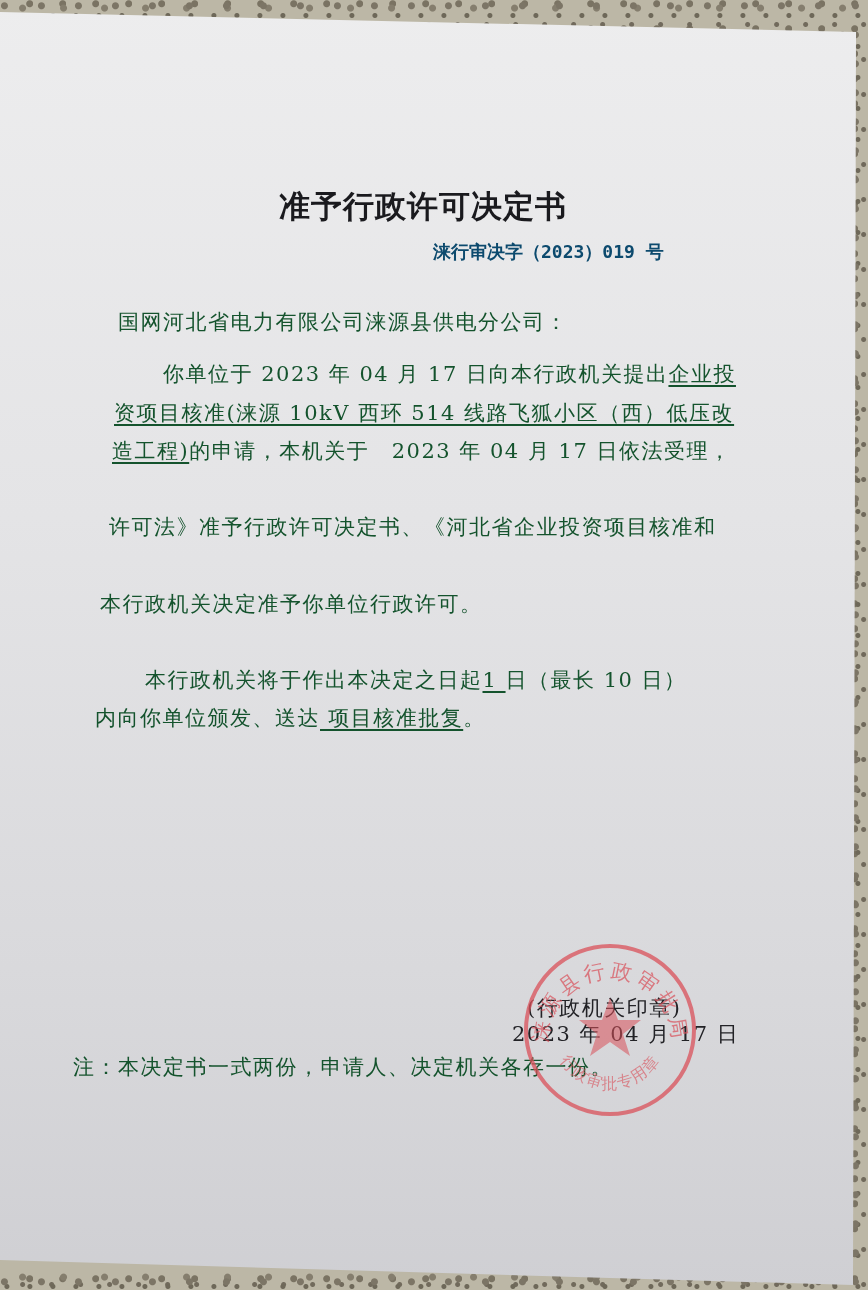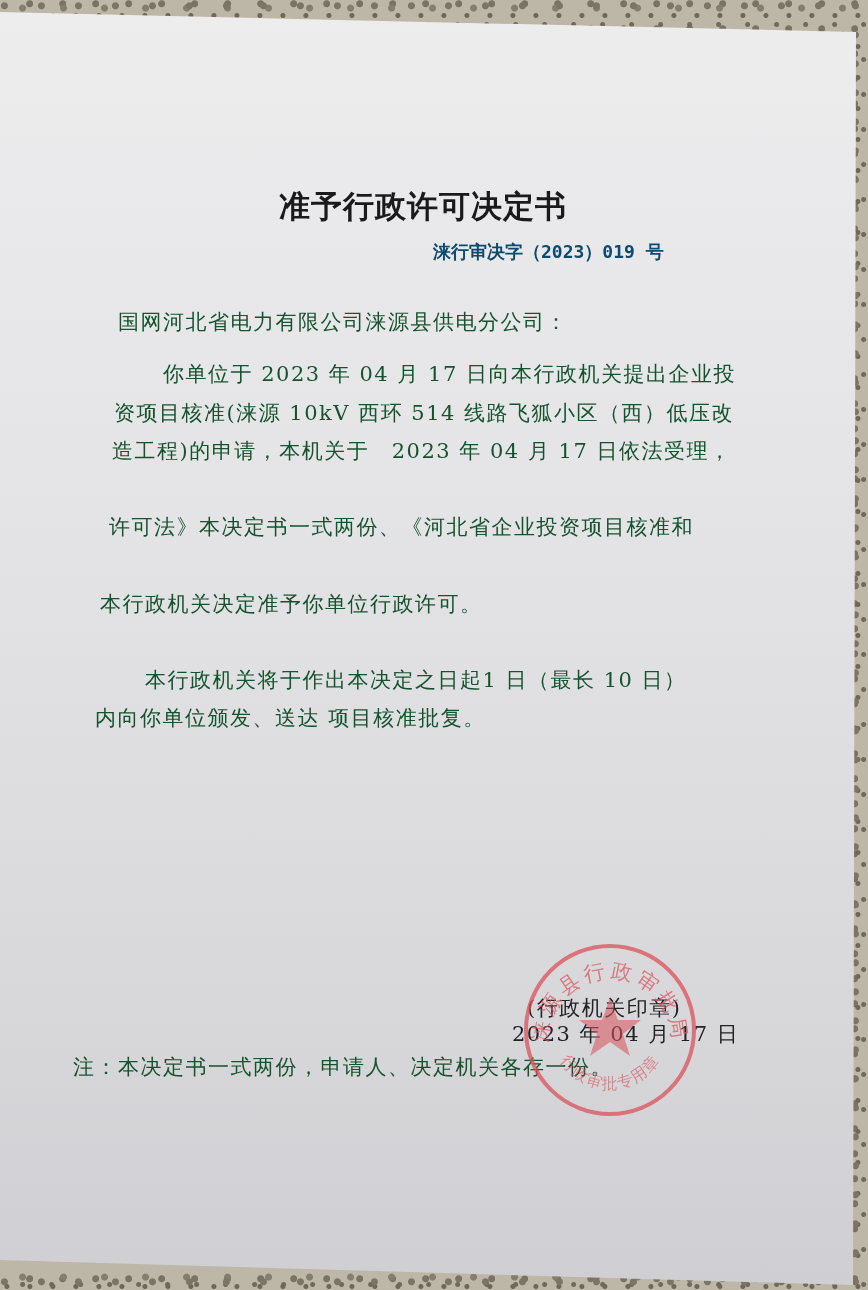--- a/index.html
+++ b/index.html
@@ -65,20 +65,21 @@
       color: #0c4a6e;
     }
     .line {
       position: absolute;
       font-size: 21px;
       white-space: nowrap;
       color: #14532d;
       letter-spacing: 1.5px;
     }
     .u {
+      text-decoration: underline;
       text-decoration-thickness: 2px;
       text-underline-offset: 4px;
       text-align: right;
     }
     .seal-area {
       position: absolute;
       left: 520px;
       top: 932px;
       width: 180px;
       height: 180px;
@@ -106,21 +107,21 @@
 
   <div class="line" style="left:118px; top:352px;">
     <span>　　你单位于 2023 年 04 月 17 日向本行政机关提出</span><span class="u">企业投</span>
   </div>
   <div class="line" style="left:114px; top:391px;">
     <span class="u">资项目核准(涞源 10kV 西环 514 线路飞狐小区（西）低压改</span>
   </div>
   <div class="line" style="left:112px; top:429px;">
     <span class="u">造工程)</span><span>的申请，本机关于　2023 年 04 月 17 日依法受理，</span>
   </div>
-  <div class="line" style="left:109px; top:505px;">许可法》本决定书一式两份、《河北省企业投资项目核准和</div>
+  <div class="line" style="left:109px; top:505px;">许可法》准予行政许可决定书、《河北省企业投资项目核准和</div>
   <div class="line" style="left:100px; top:582px;">本行政机关决定准予你单位行政许可。</div>
 
   <div class="line" style="left:100px; top:658px;">
     <span>　　本行政机关将于作出本决定之日起</span><span class="u">1 </span><span>日（最长 10 日）</span>
   </div>
   <div class="line" style="left:95px; top:696px;">
     <span>内向你单位颁发、送达</span><span class="u"> 项目核准批复</span><span>。</span>
   </div>
 
   <div class="sig" style="left:527px; top:962px;margin-top:24px;">(行政机关印章)</div>

